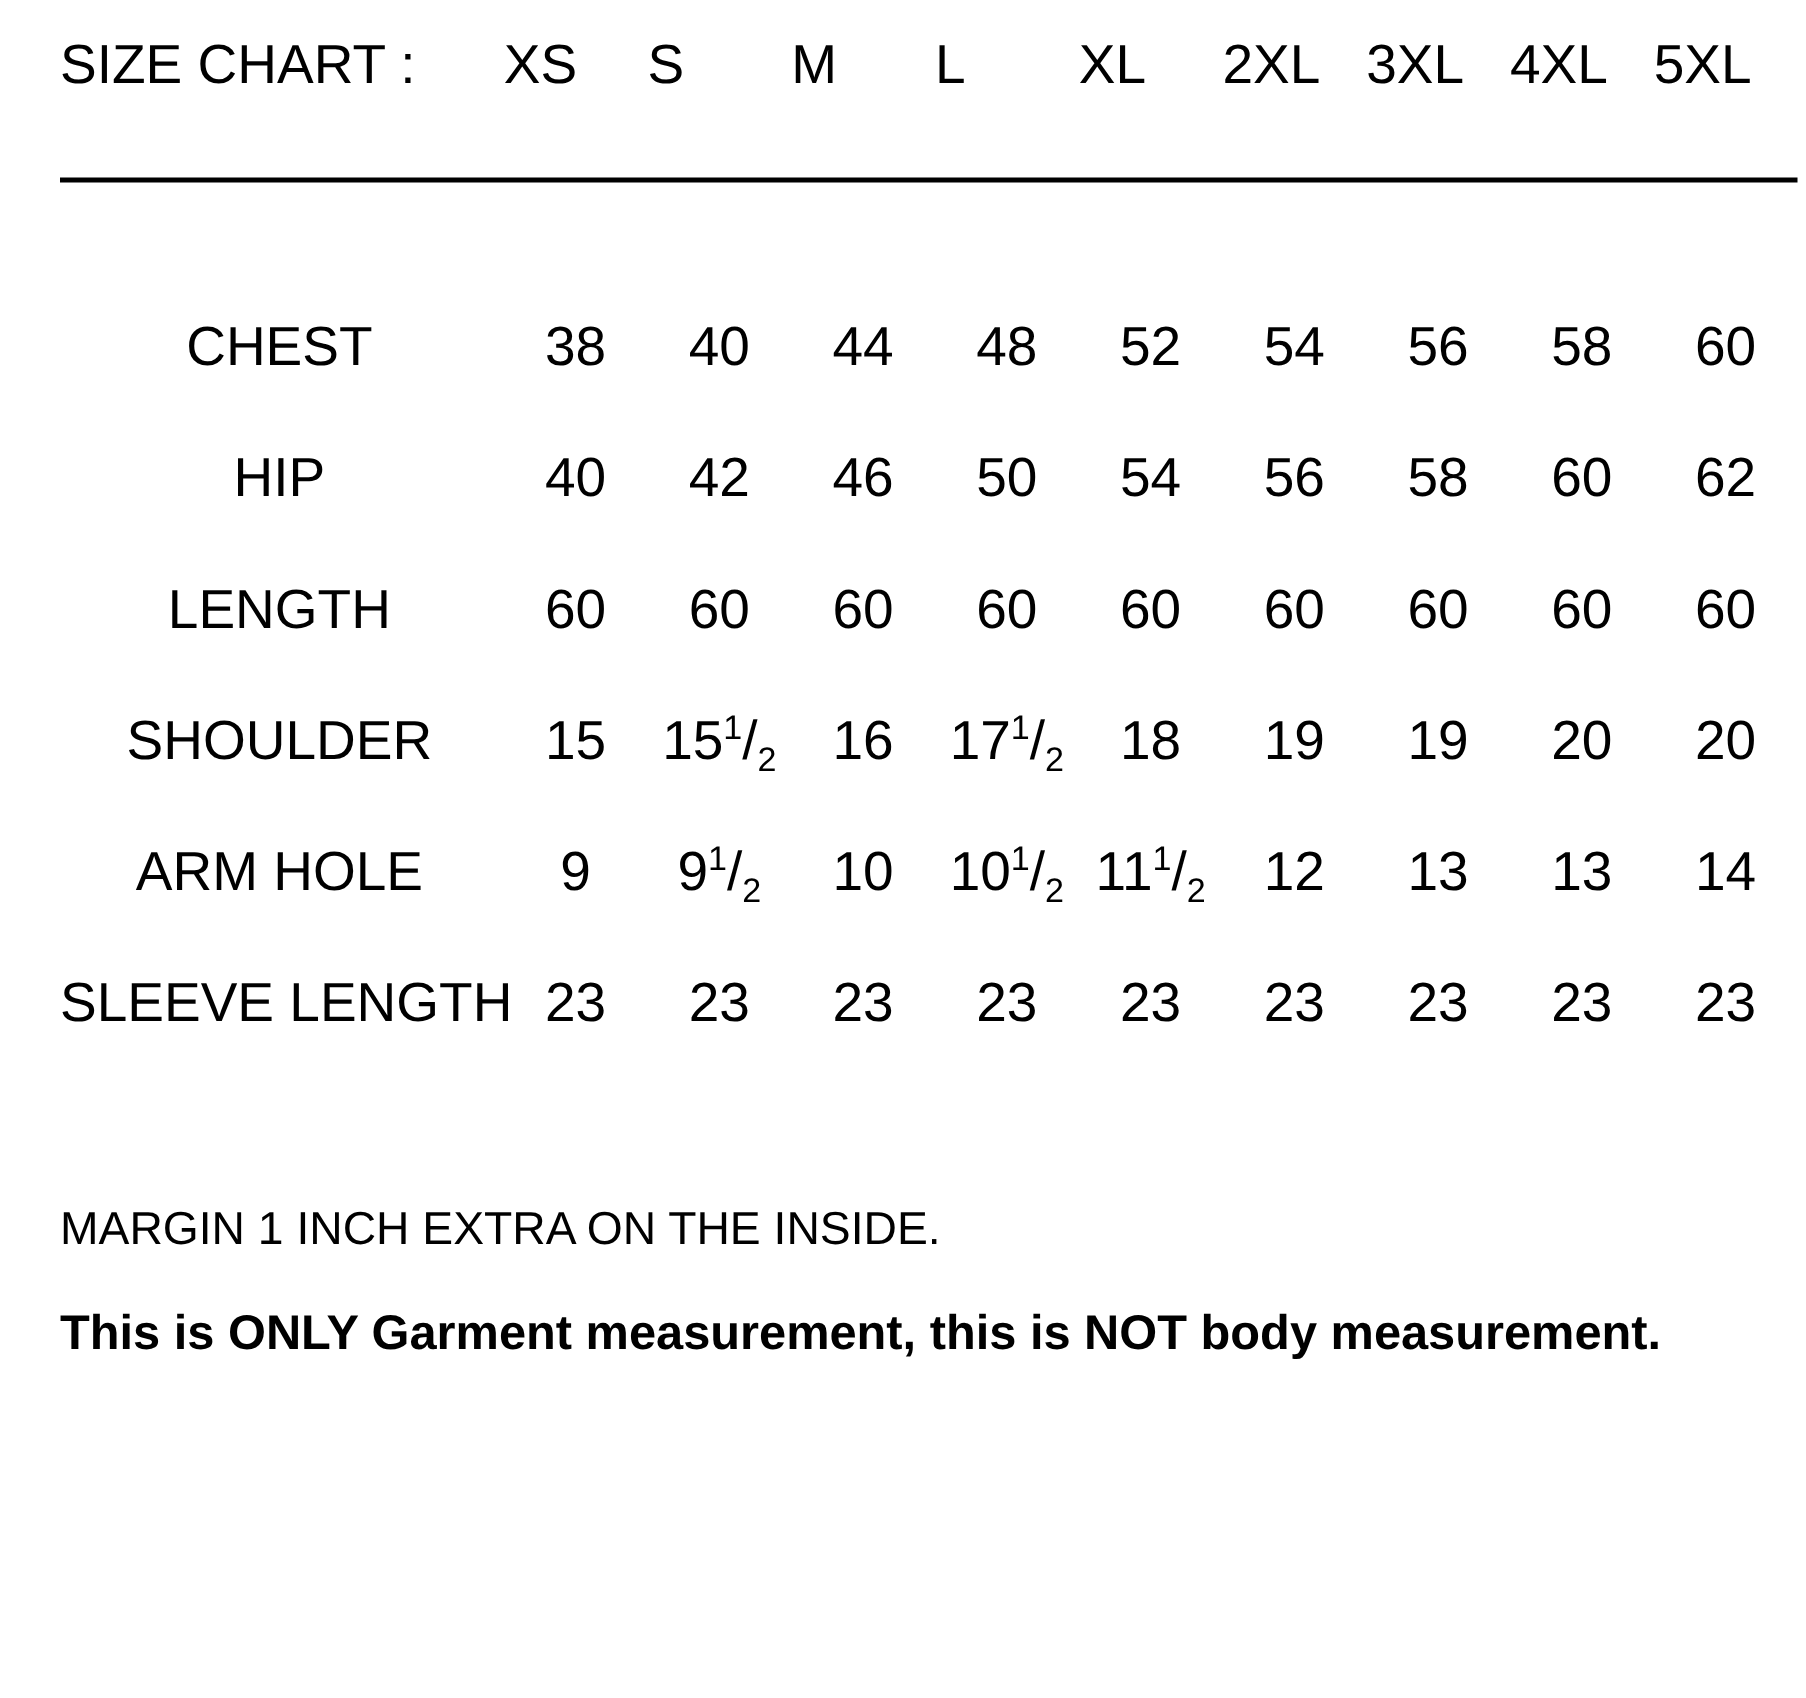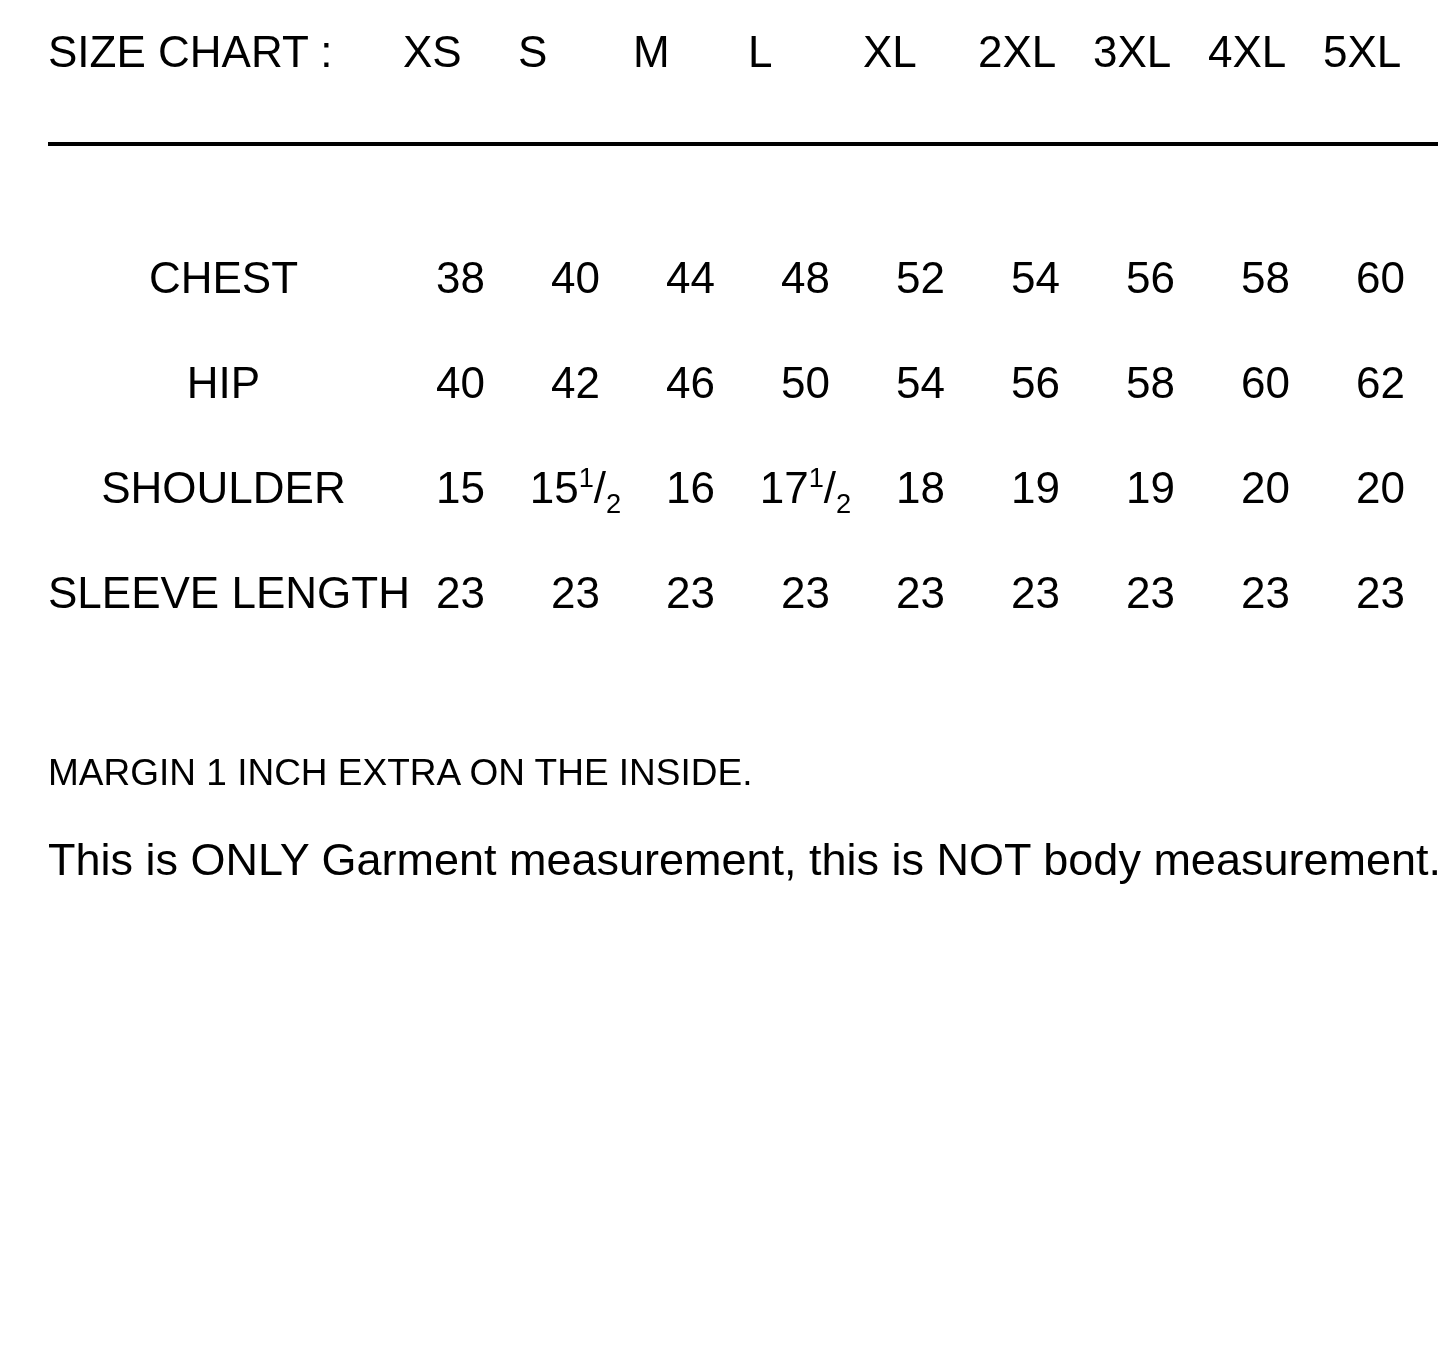--- a/index.html
+++ b/index.html
@@ -86,22 +86,22 @@
   .notes {
     margin-top: 78px;
   }
   .note {
     font-size: 37px;
     line-height: 1.0;
     margin-bottom: 46px;
     white-space: nowrap;
   }
   .note.bold {
-    font-weight: normal;
-    font-size: 45px;
+    font-weight: bold;
+    font-size: 39px;
     margin-bottom: 4px;
   }
 </style>
 </head>
 <body>
 
 <div class="page">
 
   <table class="size-table">
     <colgroup>
@@ -157,32 +157,56 @@
           <td>42</td>
           <td>46</td>
           <td>50</td>
           <td>54</td>
           <td>56</td>
           <td>58</td>
           <td>60</td>
           <td>62</td>
         </tr>
         <tr>
+          <td class="row-label">LENGTH</td>
+          <td>60</td>
+          <td>60</td>
+          <td>60</td>
+          <td>60</td>
+          <td>60</td>
+          <td>60</td>
+          <td>60</td>
+          <td>60</td>
+          <td>60</td>
+        </tr>
+        <tr>
           <td class="row-label">SHOULDER</td>
           <td>15</td>
           <td>15<sup class="num">1</sup><span class="frac-slash">/</span><sub class="den">2</sub></td>
           <td>16</td>
           <td>17<sup class="num">1</sup><span class="frac-slash">/</span><sub class="den">2</sub></td>
           <td>18</td>
           <td>19</td>
           <td>19</td>
           <td>20</td>
           <td>20</td>
         </tr>
         <tr>
+          <td class="row-label">ARM HOLE</td>
+          <td>9</td>
+          <td>9<sup class="num">1</sup><span class="frac-slash">/</span><sub class="den">2</sub></td>
+          <td>10</td>
+          <td>10<sup class="num">1</sup><span class="frac-slash">/</span><sub class="den">2</sub></td>
+          <td>11<sup class="num">1</sup><span class="frac-slash">/</span><sub class="den">2</sub></td>
+          <td>12</td>
+          <td>13</td>
+          <td>13</td>
+          <td>14</td>
+        </tr>
+        <tr>
           <td class="row-label">SLEEVE LENGTH</td>
           <td>23</td>
           <td>23</td>
           <td>23</td>
           <td>23</td>
           <td>23</td>
           <td>23</td>
           <td>23</td>
           <td>23</td>
           <td>23</td>

